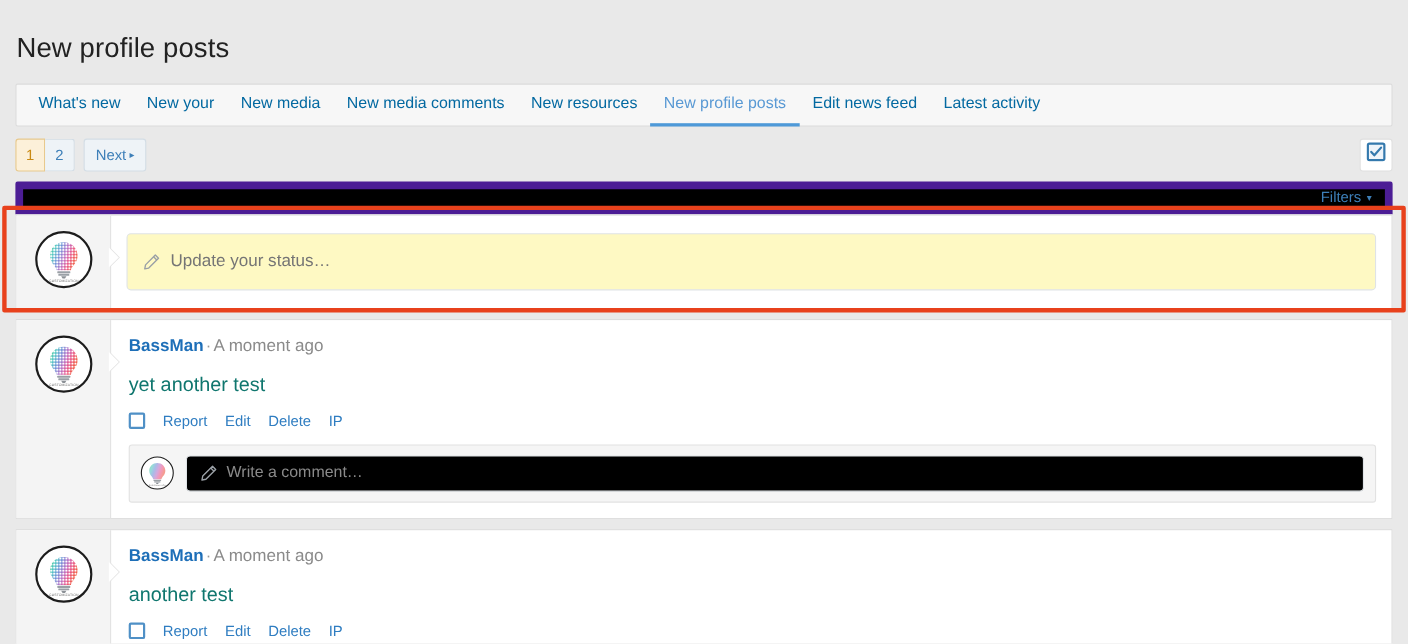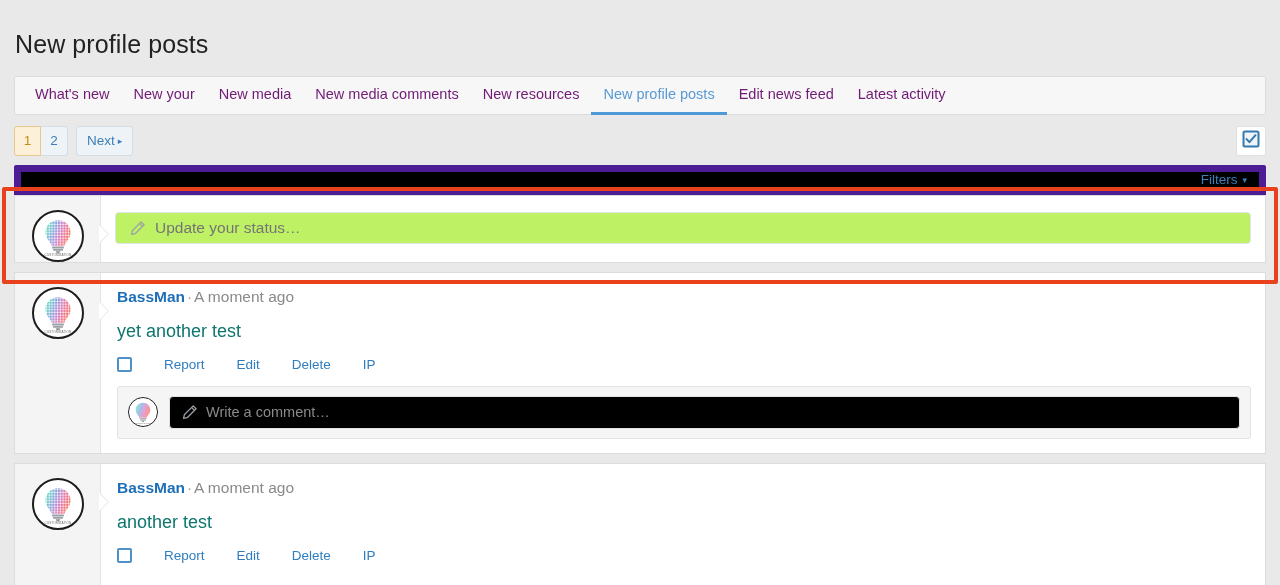--- a/index.html
+++ b/index.html
@@ -33,21 +33,21 @@
     height: 39px;
     display: flex;
     align-items: stretch;
     padding-left: 8px;
   }
   .tab {
     display: flex;
     align-items: center;
     padding: 0 12px;
     font-size: 14.5px;
-    color: #701a75;
+    color: #0369a1;
     white-space: nowrap;
     border-bottom: 3px solid transparent;
     margin-bottom: -1px;
     cursor: pointer;
   }
   .tab.active {
     color: #5999d4;
     border-bottom-color: #4e99d8;
   }
 
@@ -191,24 +191,24 @@
 
   
   .composer-body {
     flex: 1;
     padding: 16px 14px;
     display: flex;
     align-items: flex-start;
   }
   .fakeinput {
     flex: 1;
-    height: 32px;
+    height: 52px;
     border: 1px solid #dfe3e6;
     border-radius: 4px;
-    background: #bef264;
+    background: #fef9c3;
     display: flex;
     align-items: center;
     padding: 0 14px;
     color: #757575;
     font-size: 15.5px;
     cursor: text;
   }
   .fakeinput .pencil { margin-right: 9px; display: flex; }
 
   
@@ -231,21 +231,21 @@
   .timestamp { color: #8a8a8a; font-size: 15.5px; }
   .post-text {
     font-size: 18px;
     color: #0f766e;
     margin-bottom: 16px;
     line-height: 20px;
   }
   .post-actions {
     display: flex;
     align-items: center;
-    gap: 32px;
+    gap: 16px;
     margin-bottom: 14px;
   }
   .pcheck {
     width: 15px; height: 15px;
     border: 2px solid #4f90c6;
     border-radius: 2px;
     background: #fff;
     cursor: pointer;
     flex: 0 0 15px;
   }

